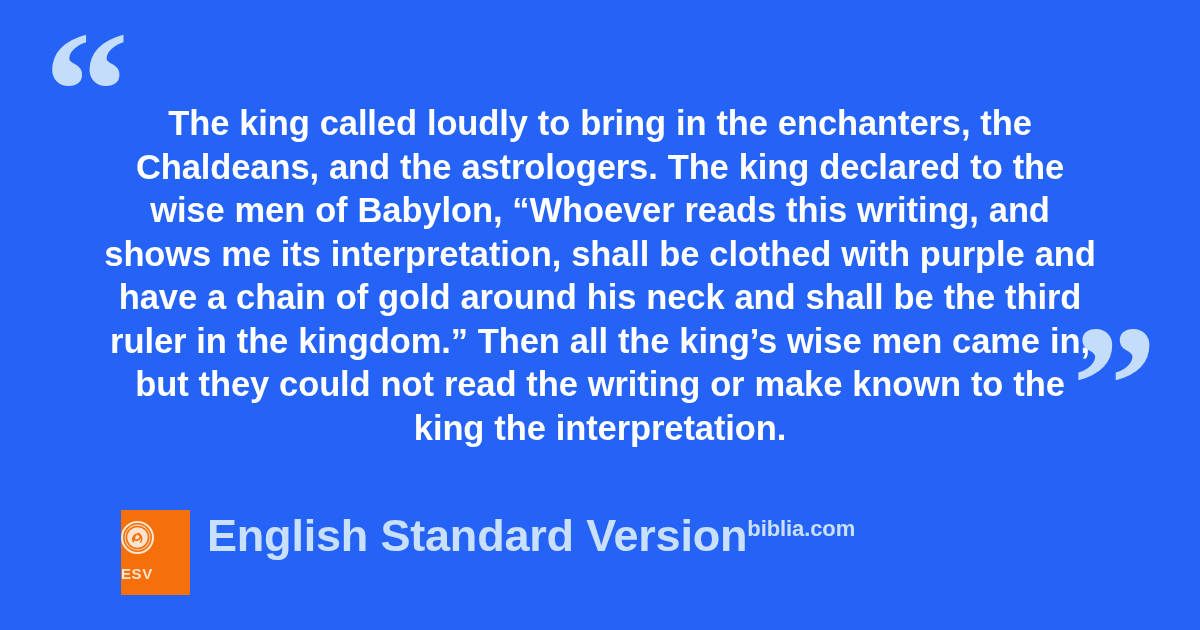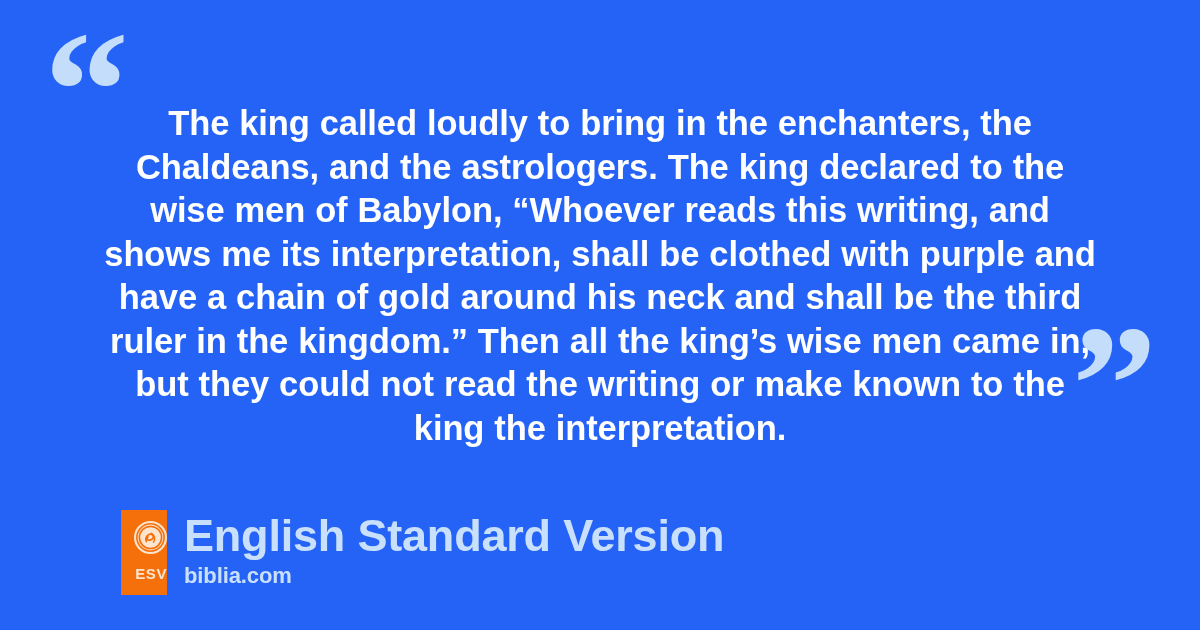--- a/index.html
+++ b/index.html
@@ -64,27 +64,27 @@
   
   #attribution {
     position: absolute;
     left: 121px;
     top: 510px;
     display: flex;
     align-items: flex-start;
   }
 
   #esv-logo {
-    width: 46px;
+    width: 69px;
     height: 85px;
     background: #f5700a;
     flex: 0 0 auto;
     display: flex;
     flex-direction: column;
-    align-items: flex-end;
+    align-items: flex-start;
     justify-content: flex-start;
     padding-top: 11px;
     box-sizing: border-box;
   }
   #esv-seal {
     width: 33px;
     height: 33px;
     display: block;
   }
   #esv-abbr {
@@ -94,21 +94,21 @@
     font-weight: 700;
     font-size: 15px;
     letter-spacing: 0.6px;
     line-height: 1;
   }
 
   #attribution-text {
     margin-left: 17px;
     padding-top: 2px;
     display: flex;
-    flex-direction: column;
+    flex-direction: row;
   }
   #version-name {
     color: #c9e0fc;
     font-family: "Liberation Sans Narrow", "Liberation Sans", sans-serif;
     font-weight: 700;
     font-size: 45px;
     line-height: 47px;
     letter-spacing: -0.2px;
     white-space: nowrap;
   }

